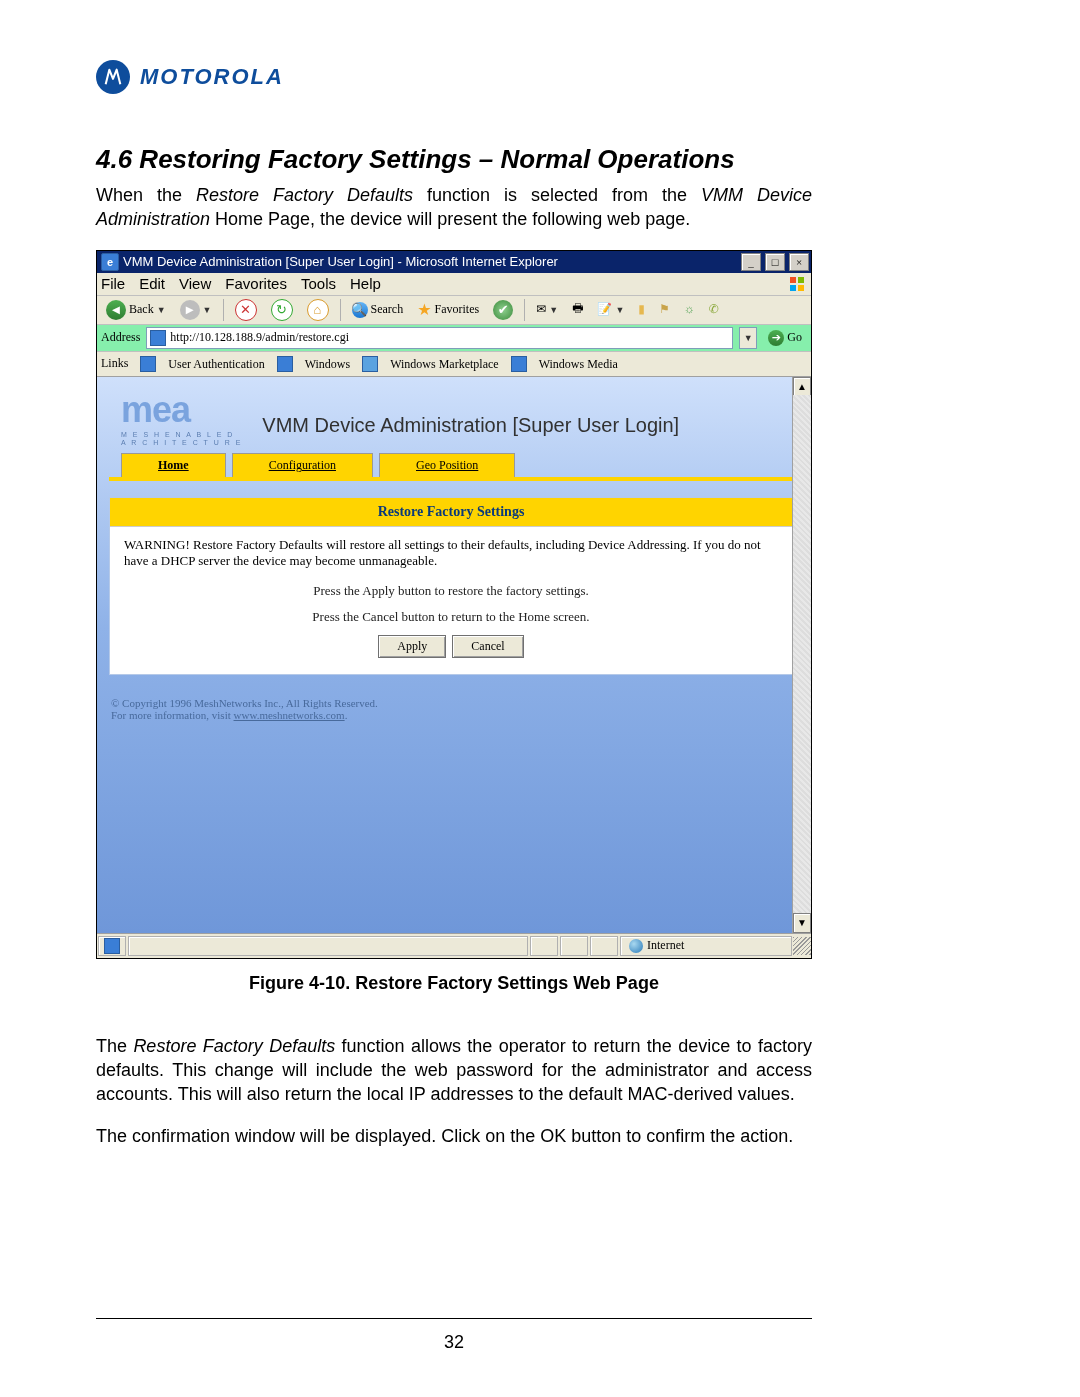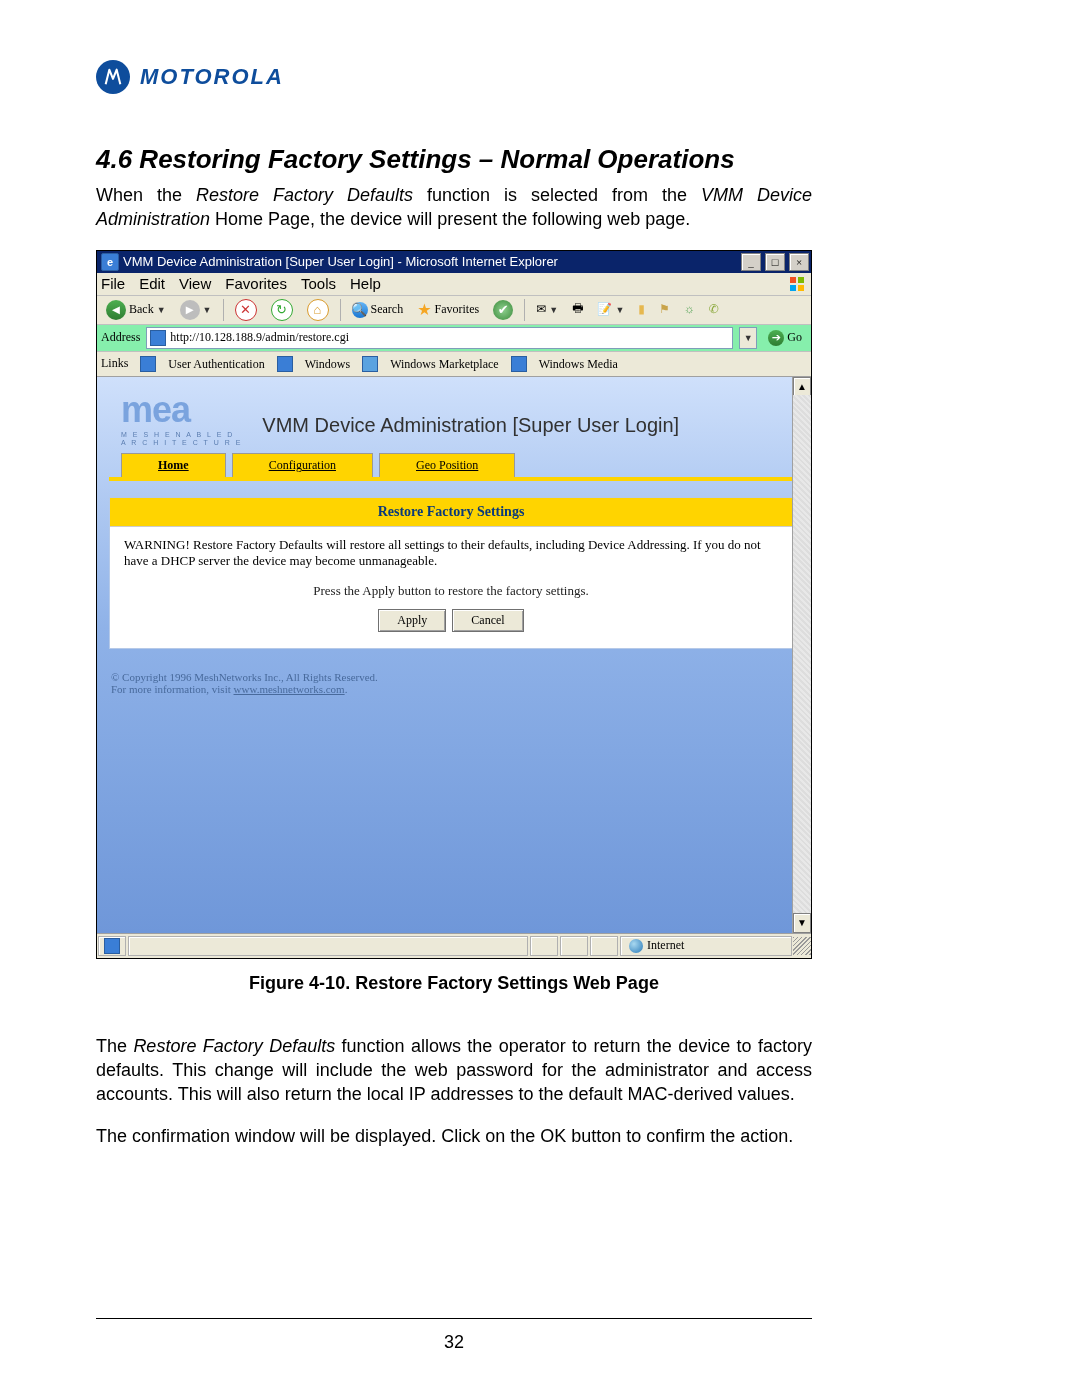--- a/index.html
+++ b/index.html
@@ -235,20 +235,21 @@
         <div class="tab other"><span class="u">Configuration</span></div>
         <div class="tab other"><span class="u">Geo Position</span></div>
       </div>
       <div class="tab-underline"></div>
 
       <div class="content-card">
         <div class="card-title">Restore Factory Settings</div>
         <div class="card-body">
           <div class="warn">WARNING! Restore Factory Defaults will restore all settings to their defaults, including Device Addressing. If you do not have a DHCP server the device may become unmanageable.</div>
           <p>Press the Apply button to restore the factory settings.</p>
+          <p>Press the Cancel button to return to the Home screen.</p>
           <div class="btn-row">
             <button class="win-btn">Apply</button>
             <button class="win-btn">Cancel</button>
           </div>
         </div>
       </div>
 
       <div class="footer-info">
         <div>© Copyright 1996 MeshNetworks Inc., All Rights Reserved.</div>
         <div>

